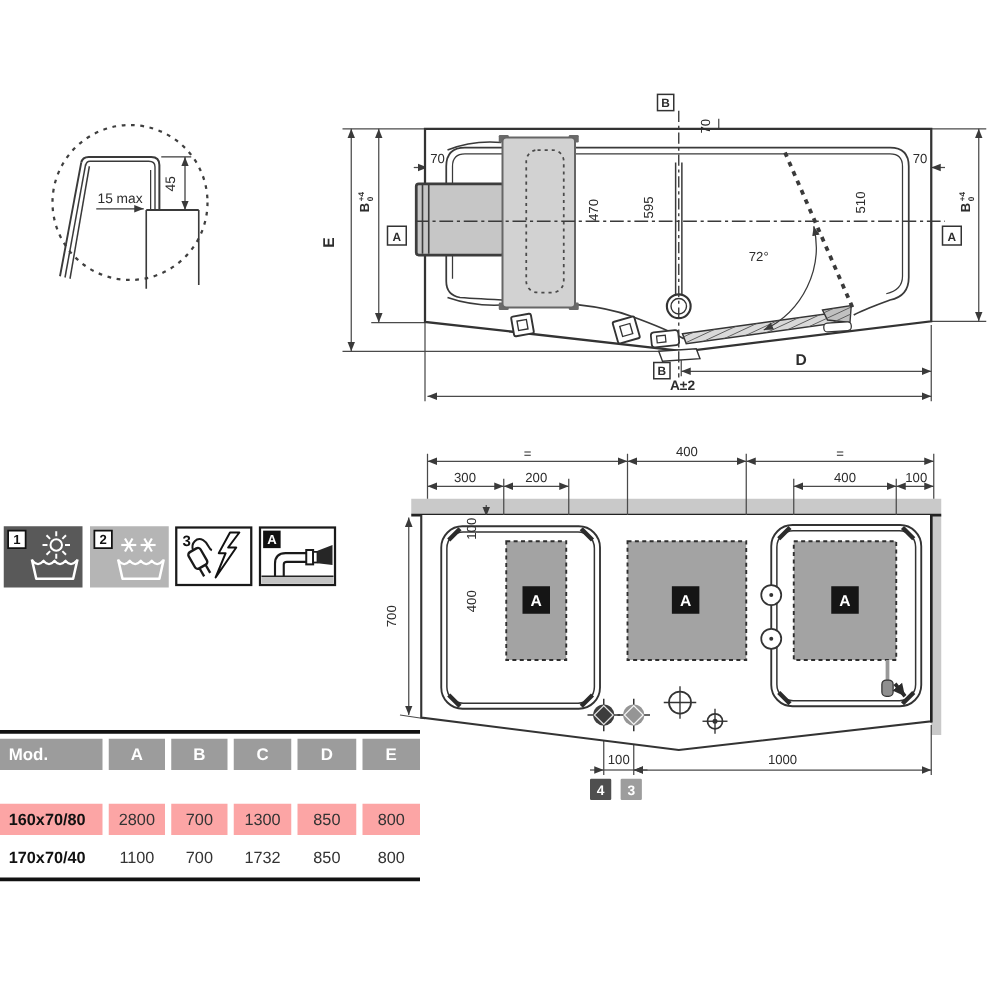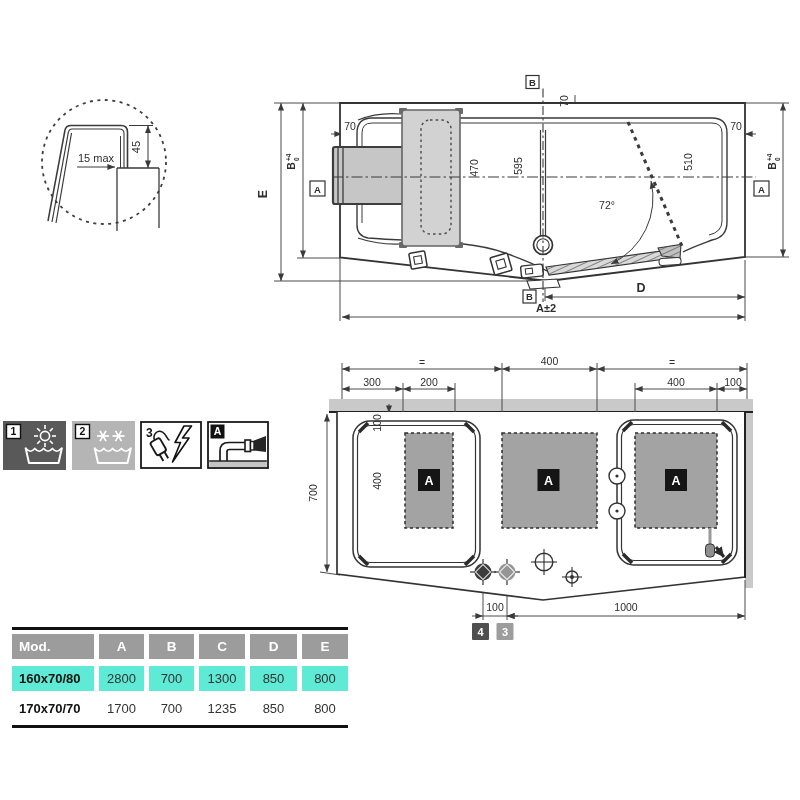--- a/index.html
+++ b/index.html
@@ -11,28 +11,28 @@
   .dimb{font-size:11px;font-weight:bold;}
   .big{font-size:12.5px;font-weight:bold;}
   .mk{font-size:9.5px;font-weight:bold;}
   .tol{font-size:10.5px;font-weight:bold;}
   .tolsm{font-size:6.5px;font-weight:bold;}
   .badge-t{font-size:12.5px;font-weight:bold;fill:#fff;}
   .badge-s{font-size:11px;font-weight:bold;fill:#fff;}
   .legnum{font-size:10.5px;font-weight:bold;fill:#111;}
   .leg{position:absolute;top:421px;width:63px;height:49px;}
   
-  #spec{position:absolute;left:0;top:627px;width:336px;padding-left:12px;}
+  #spec{position:absolute;left:0;top:584px;width:336px;}
   .tbar{height:3px;background:#111;}
   .trow{display:grid;grid-template-columns:82px 45px 45px 46px 47px 46px;column-gap:5px;}
   .trow .c{height:25px;line-height:25px;text-align:center;font-size:13px;color:#333;}
   .trow .m{text-align:left;padding-left:7px;font-weight:bold;color:#111;}
   .thead .c{background:#9c9c9c;color:#fff;font-weight:bold;font-size:13.5px;}
   .thead .m{color:#fff;}
-  .r1 .c{background:#5eead4;}
+  .r1 .c{background:#fca5a5;margin-top:20px;}
   .r2 .c{background:#fff;}
   .gap6{height:7px;} .gap5{height:5px;}
 </style>
 </head>
 <body>
 
 <div id="page">
 
 <svg width="0" height="0">
   <defs>
@@ -458,24 +458,24 @@
   <div class="trow r1">
     <div class="c m">160x70/80</div>
     <div class="c">2800</div>
     <div class="c">700</div>
     <div class="c">1300</div>
     <div class="c">850</div>
     <div class="c">800</div>
   </div>
   <div class="gap5"></div>
   <div class="trow r2">
-    <div class="c m">170x70/70</div>
-    <div class="c">1700</div>
+    <div class="c m">170x70/40</div>
+    <div class="c">1100</div>
     <div class="c">700</div>
-    <div class="c">1235</div>
+    <div class="c">1732</div>
     <div class="c">850</div>
     <div class="c">800</div>
   </div>
   <div style="height:4px"></div>
   <div class="tbar" style="height:2.5px"></div>
 </div>
 
 </div>
 
 </body></html>

